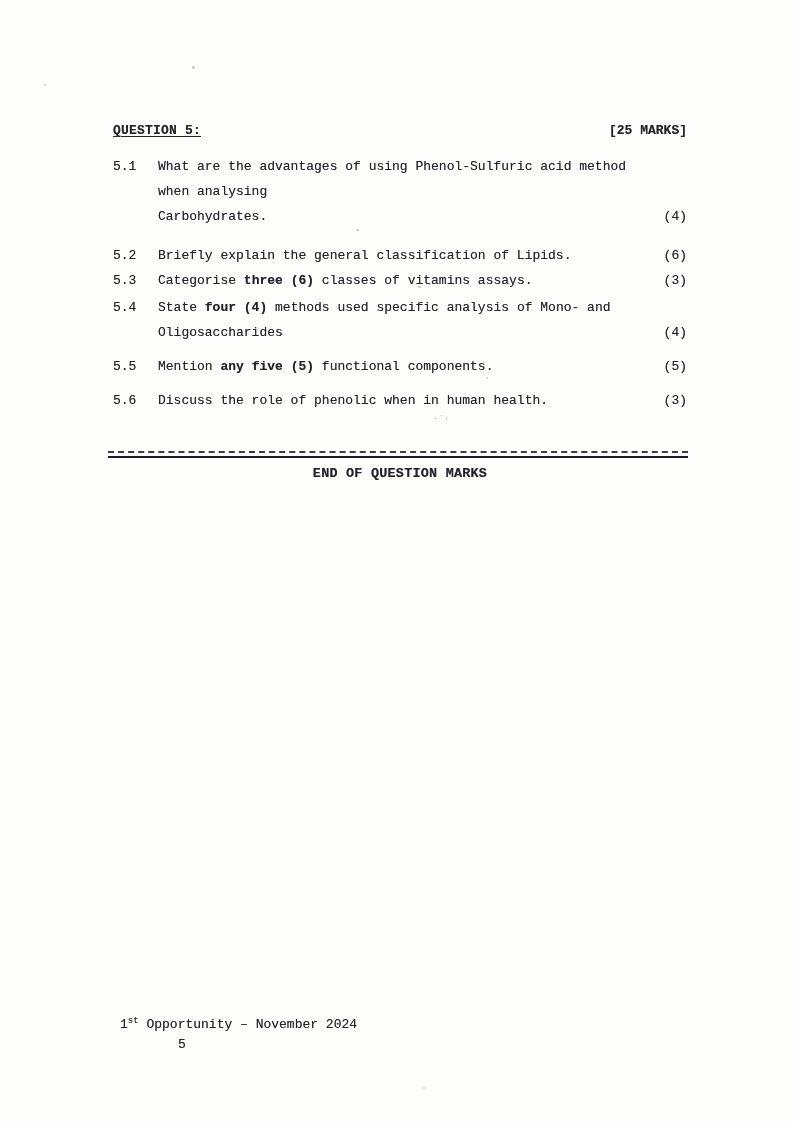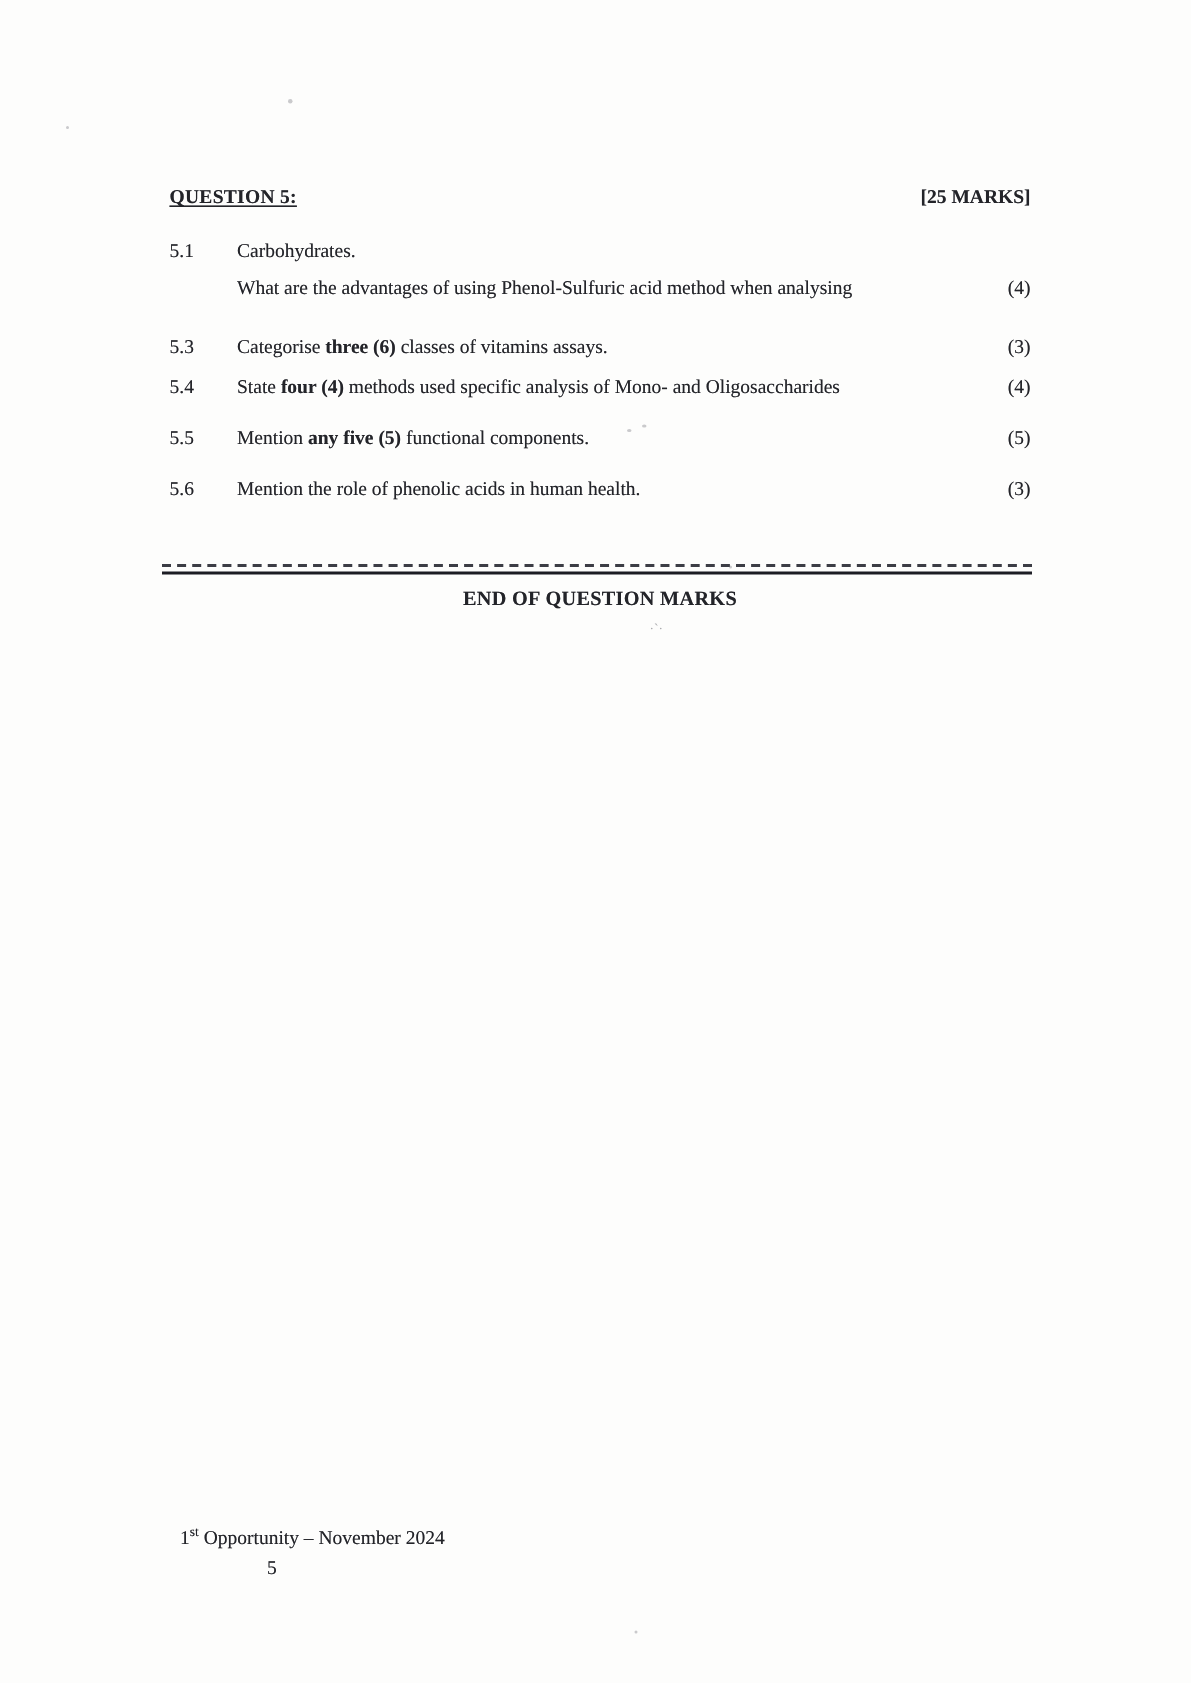--- a/index.html
+++ b/index.html
@@ -2,21 +2,21 @@
 <html><head>
 <meta charset="utf-8">
 <style>
   html, body { margin: 0; padding: 0; background: #e8e8e8; }
   .page {
     position: relative;
     width: 794px;
     height: 1122px;
     margin: 0 auto;
     background: #fdfdfc;
-    font-family: Liberation Serif, serif;
+    font-family: Liberation Mono, monospace;
     font-size: 13px;
     color: #232429;
     overflow: hidden;
     text-shadow: 0 0 0.4px rgba(20,20,30,0.45); 
   }
   .content {
     position: absolute;
     left: 113px;
     top: 121px;
     width: 574px;
@@ -99,26 +99,33 @@
   <div class="content">
 
     <div class="q-header">
       <span class="q-title">QUESTION 5:</span>
       <span class="q-total">[25 MARKS]</span>
     </div>
 
     <div class="q-row mb1">
       <span class="q-num">5.1</span>
       <div class="q-text">
+        <div class="q-line"><span>What are the advantages of using Phenol-Sulfuric acid method when analysing</span></div>
         <div class="q-line"><span>Carbohydrates.</span></div>
-        <div class="q-line"><span>What are the advantages of using Phenol-Sulfuric acid method when analysing</span></div>
       </div>
       <span class="q-marks">(4)</span>
     </div>
 
+    <div class="q-row">
+      <span class="q-num">5.2</span>
+      <div class="q-text">
+        <div class="q-line"><span>Briefly explain the general classification of Lipids.</span></div>
+      </div>
+      <span class="q-marks">(6)</span>
+    </div>
 
     <div class="q-row mb2">
       <span class="q-num">5.3</span>
       <div class="q-text">
         <div class="q-line"><span>Categorise </span><span class="b">three (6)</span><span> classes of vitamins assays.</span></div>
       </div>
       <span class="q-marks">(3)</span>
     </div>
 
     <div class="q-row mb9">
@@ -133,21 +140,21 @@
       <span class="q-num">5.5</span>
       <div class="q-text">
         <div class="q-line"><span>Mention </span><span class="b">any five (5)</span><span> functional components.</span></div>
       </div>
       <span class="q-marks">(5)</span>
     </div>
 
     <div class="q-row">
       <span class="q-num">5.6</span>
       <div class="q-text">
-        <div class="q-line"><span>Mention the role of phenolic acids in human health.</span></div>
+        <div class="q-line"><span>Discuss the role of phenolic when in human health.</span></div>
       </div>
       <span class="q-marks">(3)</span>
     </div>
 
     <div class="separator"></div>
 
     <div class="end-note">END OF QUESTION MARKS</div>
 
   </div>
 

